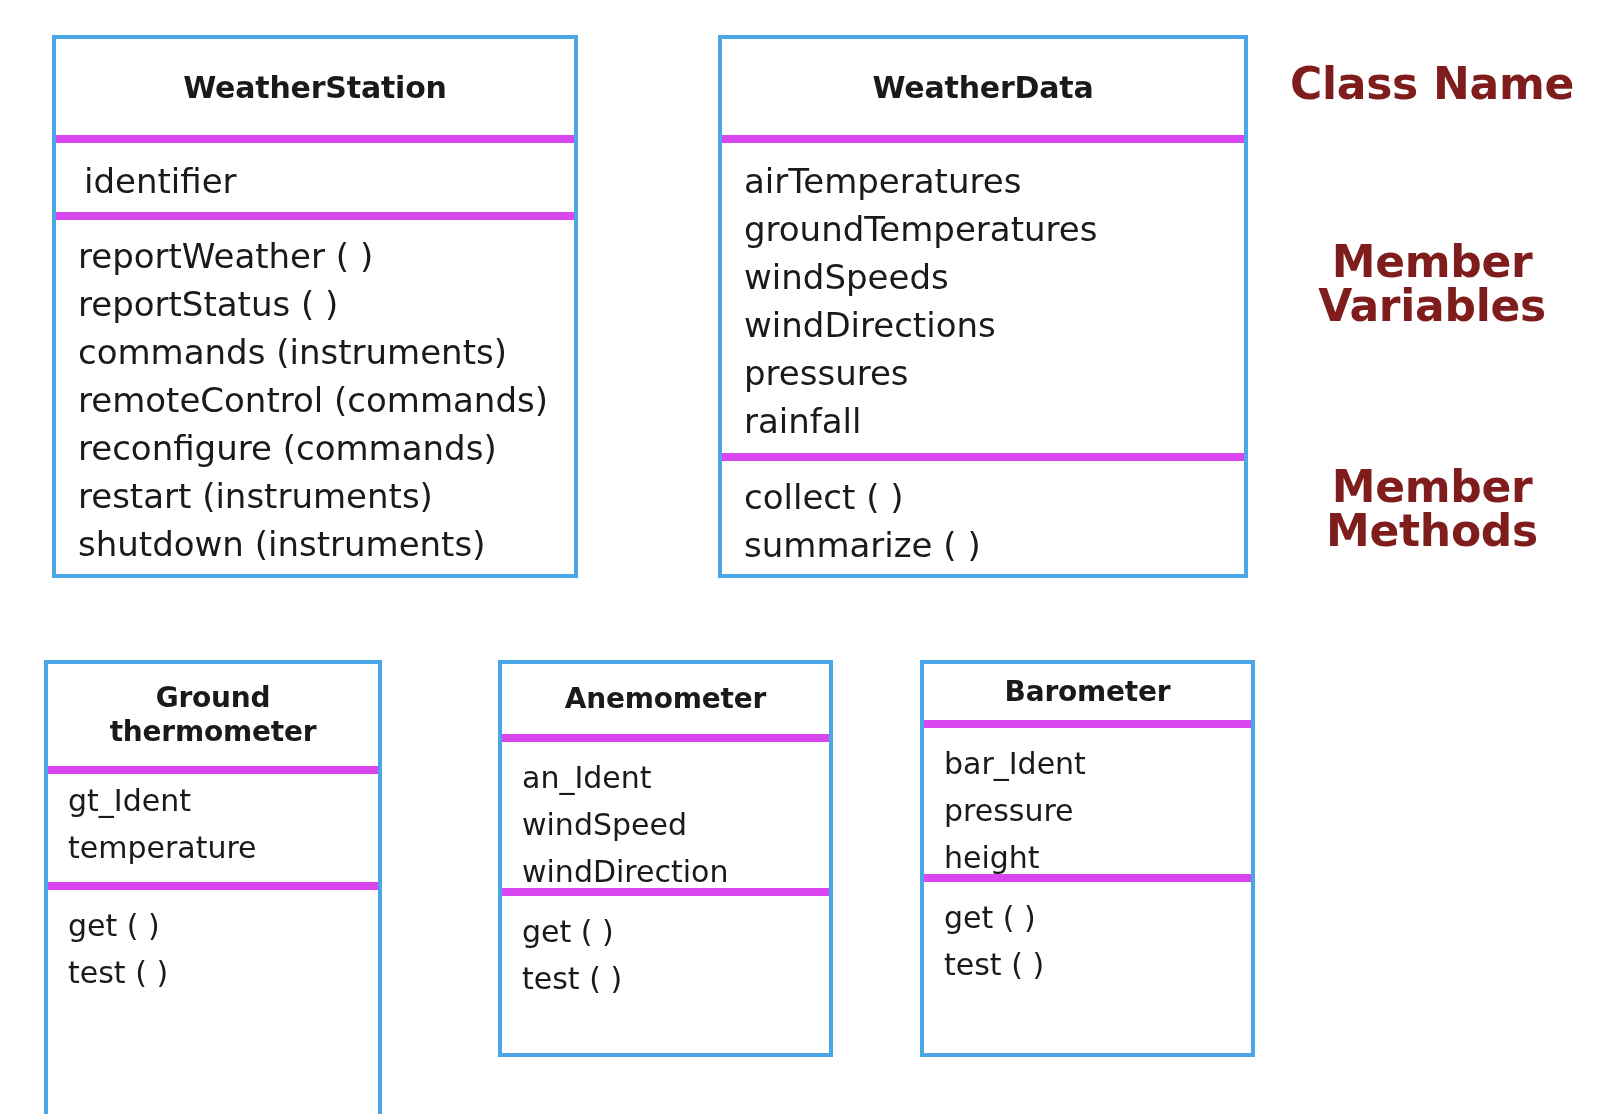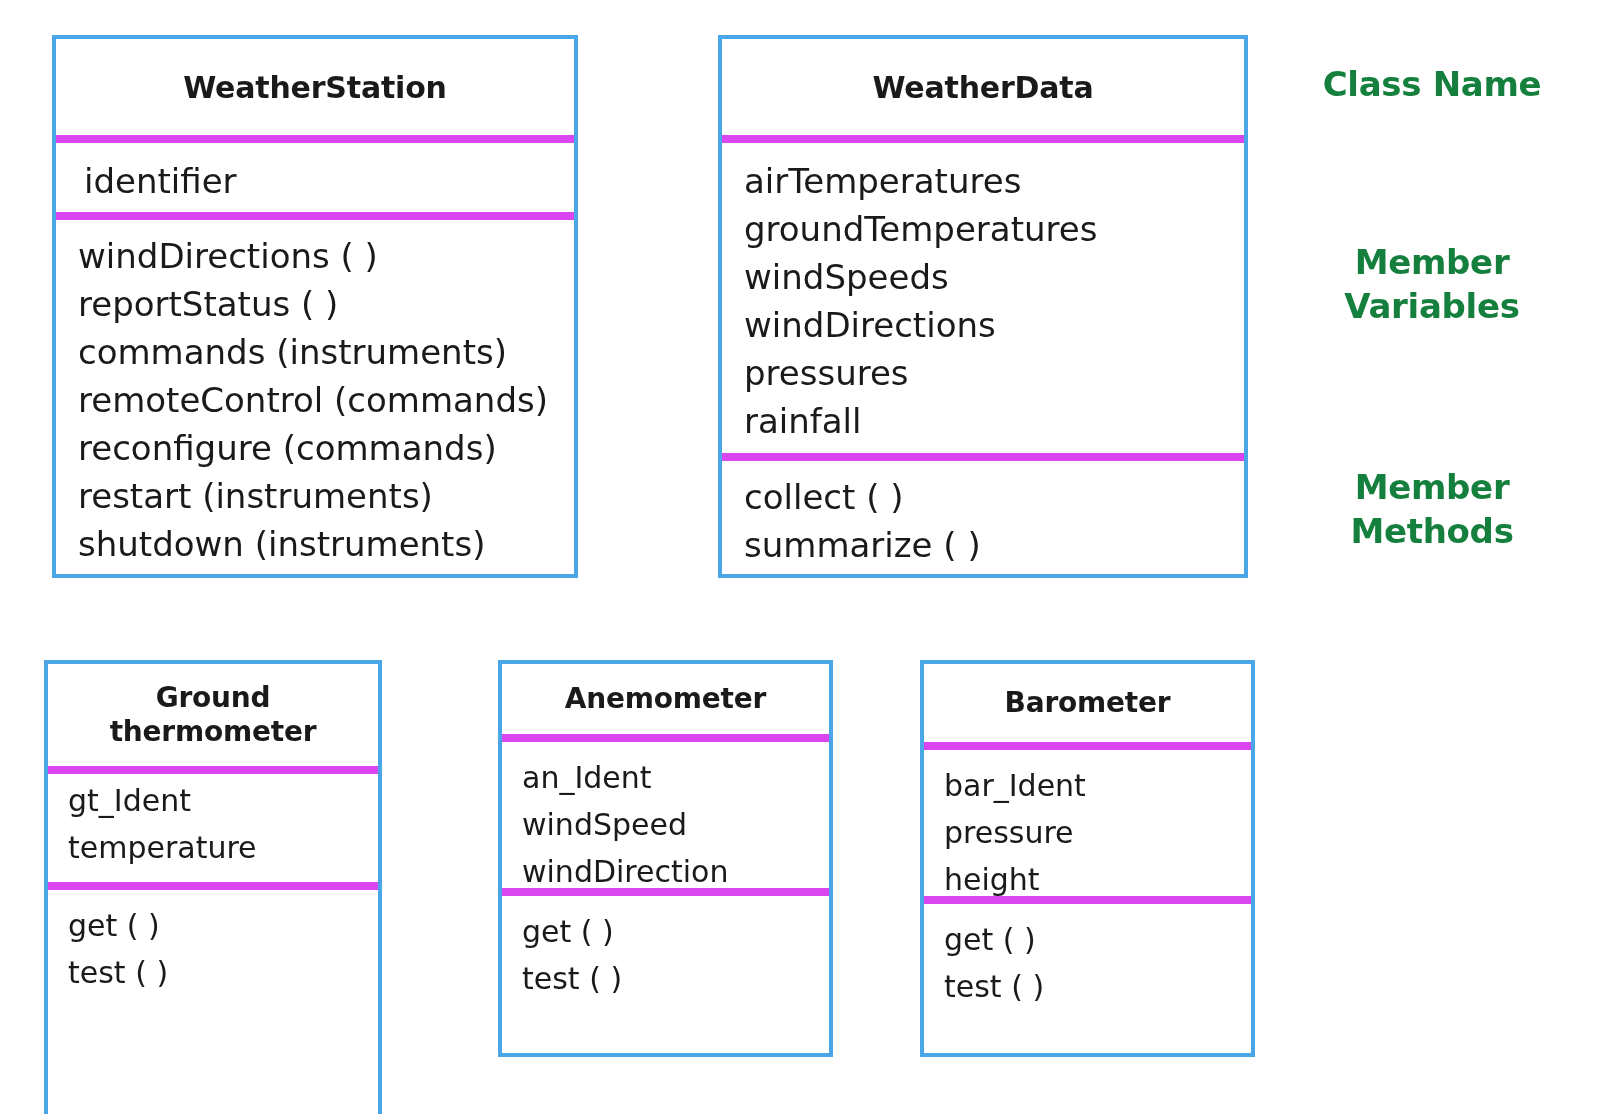--- a/index.html
+++ b/index.html
@@ -65,44 +65,44 @@
 
   
   .small .cls-name       { font-size: 28px; line-height: 34px; }
   .small .member-list li { font-size: 30px; line-height: 47px; }
   .small .compartment    { padding: 0 0 0 20px; }
   .small .cls-name       { padding: 0 8px; }
 
   
   .annotation {
     position: absolute;
-    color: #15803d;
+    color: #7f1d1d;
     font-weight: bold;
-    font-size: 34px;
+    font-size: 44px;
     line-height: 44px;
     text-align: center;
     letter-spacing: -0.3px;
     width: 300px;
   }
 </style>
 </head>
 <body>
 
 <div id="canvas">
 
   <div class="uml-class big" style="left:52px; top:35px; width:526px; height:543px;">
     <div class="compartment cls-name" style="height:96px;">WeatherStation</div>
     <div class="compartment divided" style="height:77px; padding-top:14px; padding-left:28px;">
       <ul class="member-list">
         <li>identifier</li>
       </ul>
     </div>
     <div class="compartment divided" style="flex:1; padding-top:12px;">
       <ul class="member-list">
-        <li>windDirections ( )</li>
+        <li>reportWeather ( )</li>
         <li>reportStatus ( )</li>
         <li>commands (instruments)</li>
         <li>remoteControl (commands)</li>
         <li>reconfigure (commands)</li>
         <li>restart (instruments)</li>
         <li>shutdown (instruments)</li>
       </ul>
     </div>
   </div>
 
@@ -168,21 +168,21 @@
     </div>
     <div class="compartment divided" style="flex:1; padding-top:12px;">
       <ul class="member-list">
         <li>get ( )</li>
         <li>test ( )</li>
       </ul>
     </div>
   </div>
 
   <div class="uml-class small" style="left:920px; top:660px; width:335px; height:397px;">
-    <div class="compartment cls-name" style="height:78px;border-radius:11px;">Barometer</div>
+    <div class="compartment cls-name" style="height:56px;border-radius:11px;">Barometer</div>
     <div class="compartment divided" style="height:154px; padding-top:12px;">
       <ul class="member-list">
         <li>bar_Ident</li>
         <li>pressure</li>
         <li>height</li>
       </ul>
     </div>
     <div class="compartment divided" style="flex:1; padding-top:12px;">
       <ul class="member-list">
         <li>get ( )</li>

